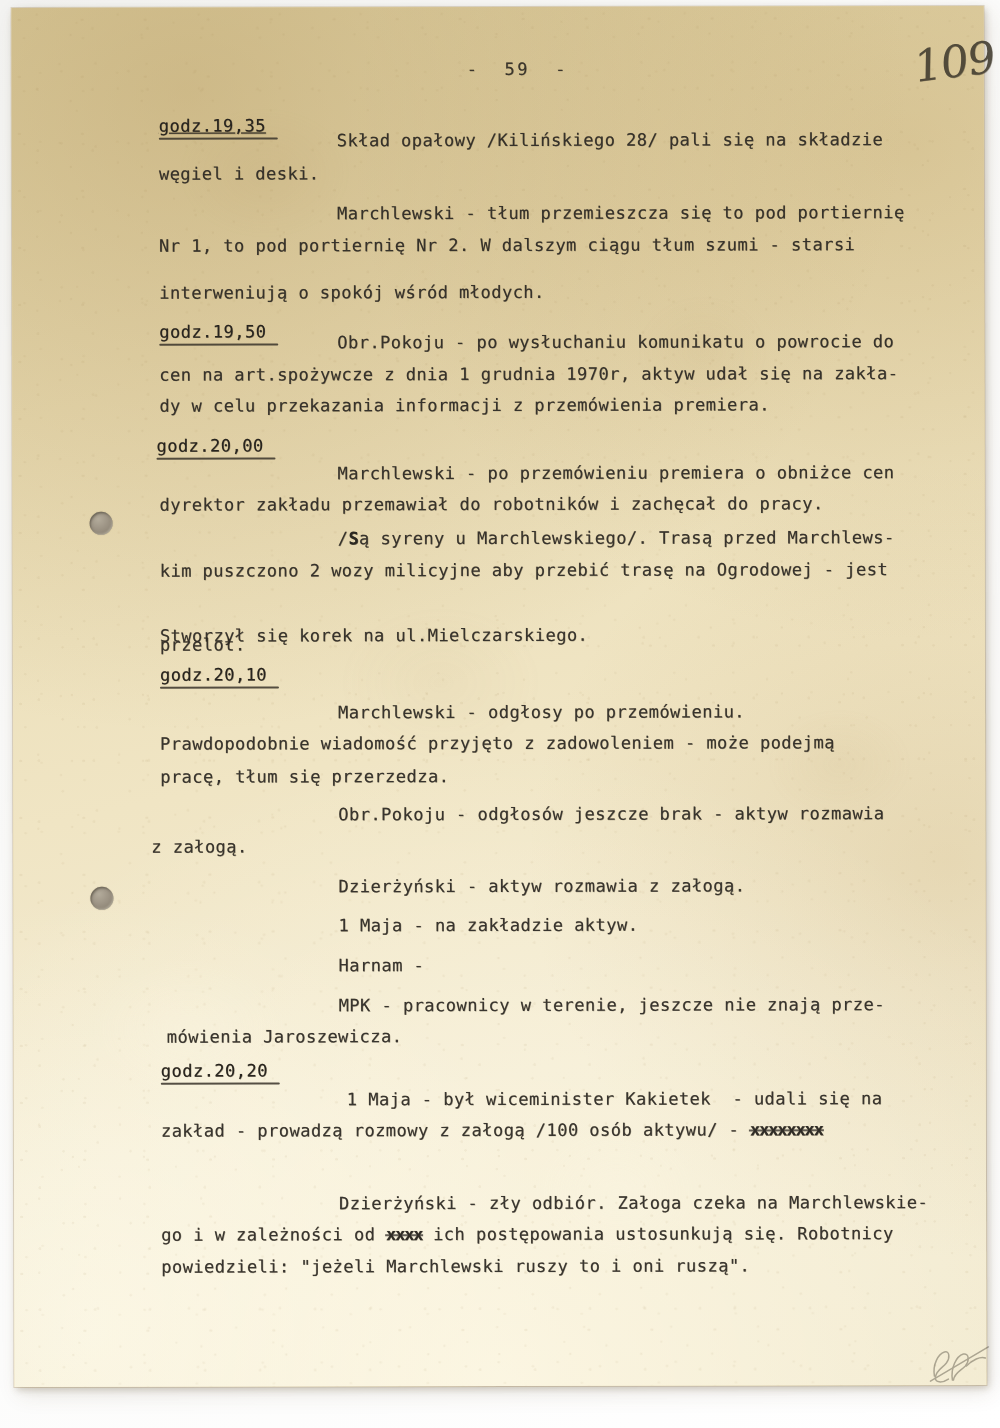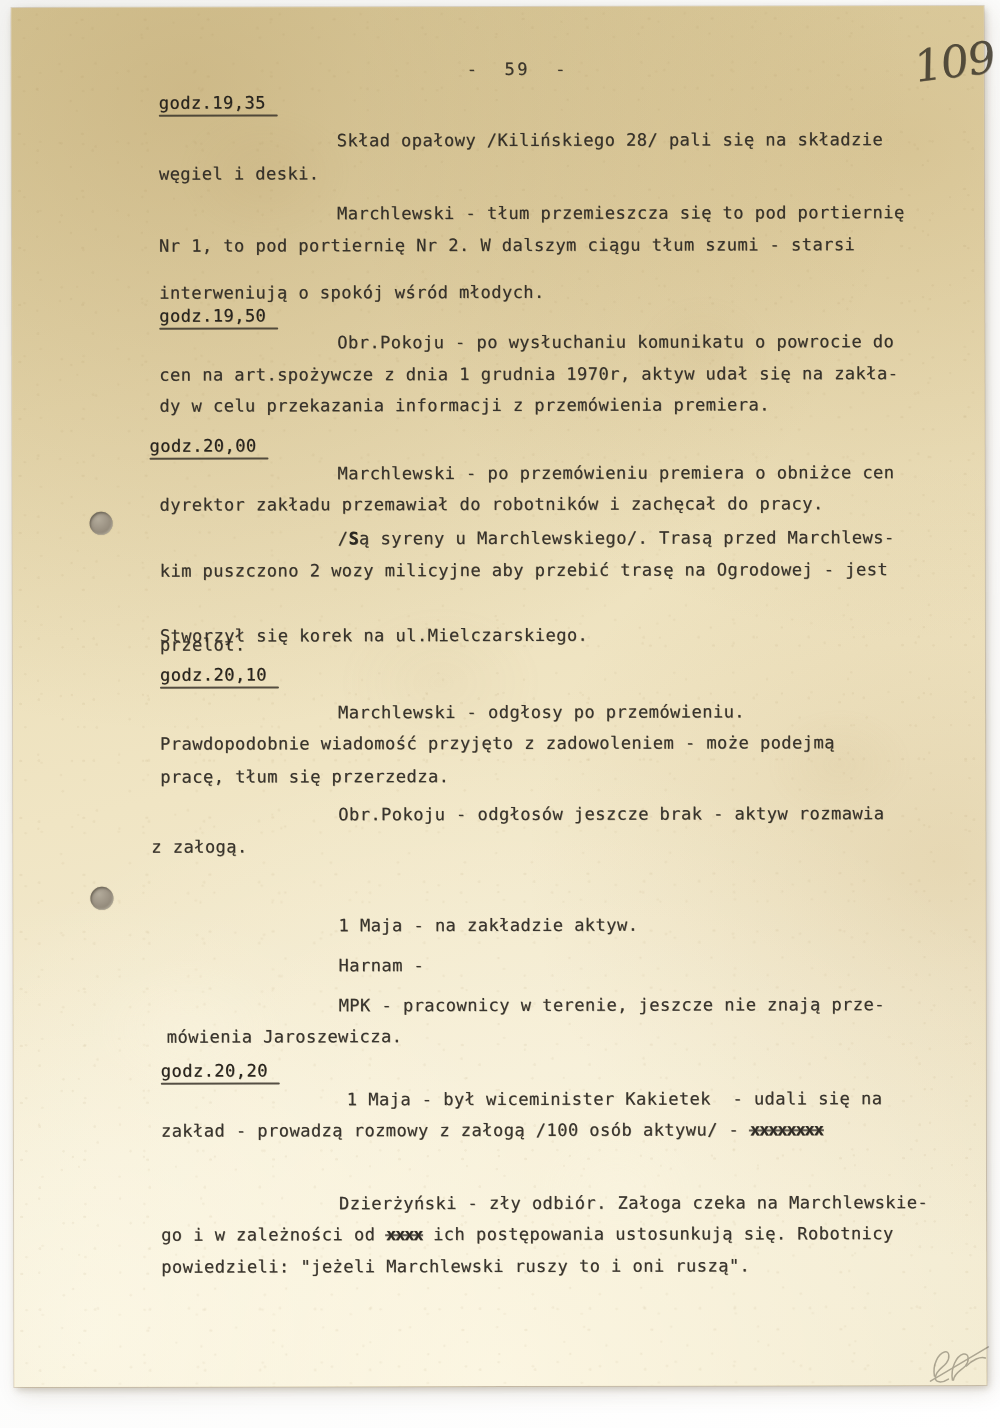--- a/index.html
+++ b/index.html
@@ -198,43 +198,44 @@
   #paraph svg { display: block; }
 </style>
 </head>
 <body>
 
 <div id="scan">
   <div id="sheet">
 
     <div id="typed">
         <div class="tline page-no" style="left: 455px; top: 52px;">-  59  -</div>
-        <div class="heading" style="left: 147px; top: 85px;"><span>godz.19,35</span><span class="rule" style="width: 119px;"></span></div>
+        <div class="heading" style="left: 147px; top: 108px; text-decoration: underline;"><span>godz.19,35</span><span class="rule" style="width: 119px;"></span></div>
         <div class="tline" style="left: 325px; top: 123px;">Skład opałowy /Kilińskiego 28/ pali się na składzie</div>
         <div class="tline" style="left: 147px; top: 156px;">węgiel i deski.</div>
         <div class="tline" style="left: 325px; top: 196px;">Marchlewski - tłum przemieszcza się to pod portiernię</div>
         <div class="tline" style="left: 147px; top: 228px;">Nr 1, to pod portiernię Nr 2. W dalszym ciągu tłum szumi - starsi</div>
         <div class="tline" style="left: 147px; top: 259px; margin-top: 16px;">interweniują o spokój wśród młodych.</div>
-        <div class="heading" style="left: 147px; top: 298px;"><span>godz.19,50</span><span class="rule" style="width: 119px;"></span></div>
+        <div class="heading" style="left: 147px; top: 314px;"><span>godz.19,50</span><span class="rule" style="width: 119px;"></span></div>
         <div class="tline" style="left: 325px; top: 325px;">Obr.Pokoju - po wysłuchaniu komunikatu o powrocie do</div>
         <div class="tline" style="left: 147px; top: 357px;">cen na art.spożywcze z dnia 1 grudnia 1970r, aktyw udał się na zakła-</div>
         <div class="tline" style="left: 147px; top: 388px;">dy w celu przekazania informacji z przemówienia premiera.</div>
-        <div class="heading" style="left: 137px; top: 428px; text-align: center;"><span>godz.20,00</span><span class="rule" style="width: 119px;"></span></div>
+        <div class="heading" style="left: 144px; top: 428px; text-align: center;"><span>godz.20,00</span><span class="rule" style="width: 119px;"></span></div>
         <div class="tline" style="left: 325px; top: 456px;">Marchlewski - po przemówieniu premiera o obniżce cen</div>
         <div class="tline" style="left: 147px; top: 487px;">dyrektor zakładu przemawiał do robotników i zachęcał do pracy.</div>
         <div class="tline" style="left: 325px; top: 521px;"><span>/</span><span class="overtype">S</span><span>ą syreny u Marchlewskiego/. Trasą przed Marchlews-</span></div>
         <div class="tline" style="left: 147px; top: 553px;">kim puszczono 2 wozy milicyjne aby przebić trasę na Ogrodowej - jest</div>
         <div class="tline" style="left: 147px; top: 585px; margin-top: 42px;">przelot.</div>
         <div class="tline" style="left: 147px; top: 618px;">Stworzył się korek na ul.Mielczarskiego.</div>
         <div class="heading" style="left: 147px; top: 657px;"><span>godz.20,10</span><span class="rule" style="width: 119px;"></span></div>
         <div class="tline" style="left: 325px; top: 695px;">Marchlewski - odgłosy po przemówieniu.</div>
         <div class="tline" style="left: 147px; top: 726px;">Prawdopodobnie wiadomość przyjęto z zadowoleniem - może podejmą</div>
         <div class="tline" style="left: 147px; top: 759px;">pracę, tłum się przerzedza.</div>
         <div class="tline" style="left: 325px; top: 797px;">Obr.Pokoju - odgłosów jeszcze brak - aktyw rozmawia</div>
         <div class="tline" style="left: 138px; top: 829px;">z załogą.</div>
+        <div class="tline" style="left: 325px; top: 869px;">Dzierżyński - aktyw rozmawia z załogą.</div>
         <div class="tline" style="left: 325px; top: 908px;">1 Maja - na zakładzie aktyw.</div>
         <div class="tline" style="left: 325px; top: 948px;">Harnam -</div>
         <div class="tline" style="left: 325px; top: 988px;">MPK - pracownicy w terenie, jeszcze nie znają prze-</div>
         <div class="tline" style="left: 153px; top: 1019px;">mówienia Jaroszewicza.</div>
         <div class="heading" style="left: 147px; top: 1053px;"><span>godz.20,20</span><span class="rule" style="width: 119px;"></span></div>
         <div class="tline" style="left: 333px; top: 1082px;">1 Maja - był wiceminister Kakietek  - udali się na</div>
         <div class="tline" style="left: 147px; top: 1113px;"><span>zakład - prowadzą rozmowy z załogą /100 osób aktywu/ - </span><span class="struck">xxxxxxxx</span></div>
         <div class="tline" style="left: 325px; top: 1186px;">Dzierżyński - zły odbiór. Załoga czeka na Marchlewskie-</div>
         <div class="tline" style="left: 147px; top: 1217px;"><span>go i w zależności od </span><span class="struck">xxxx</span><span> ich postępowania ustosunkują się. Robotnicy</span></div>
         <div class="tline" style="left: 147px; top: 1249px;">powiedzieli: "jeżeli Marchlewski ruszy to i oni ruszą".</div>

